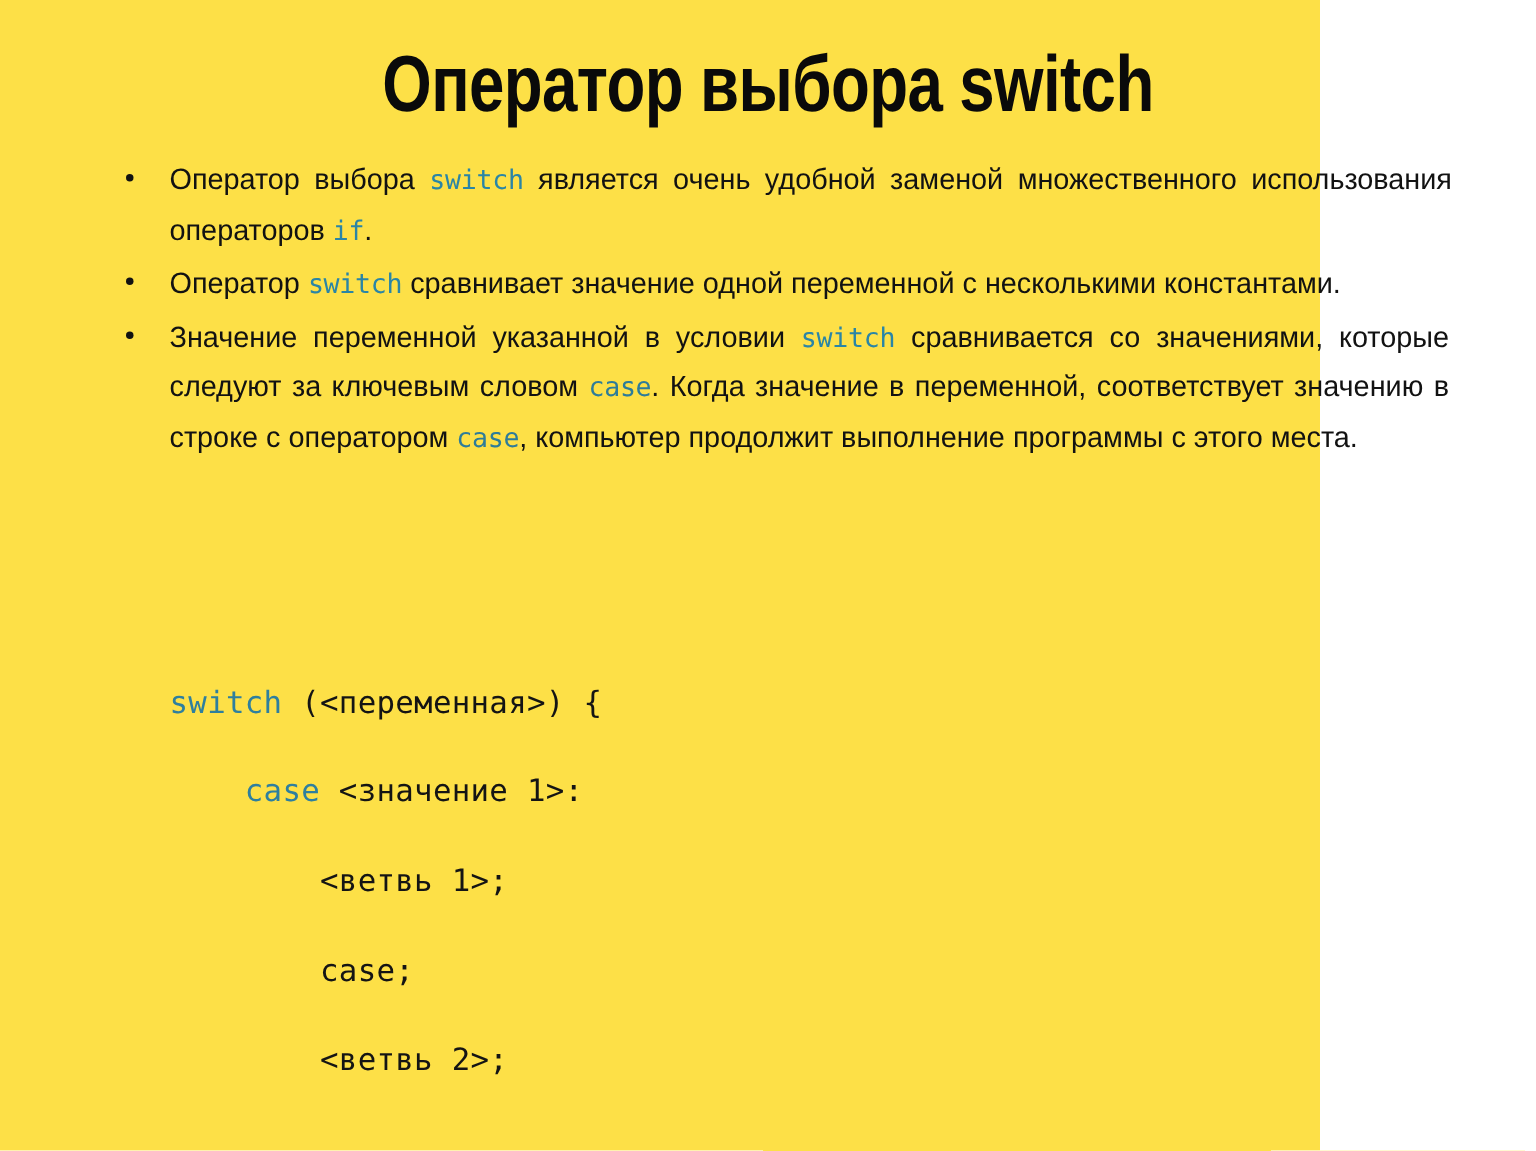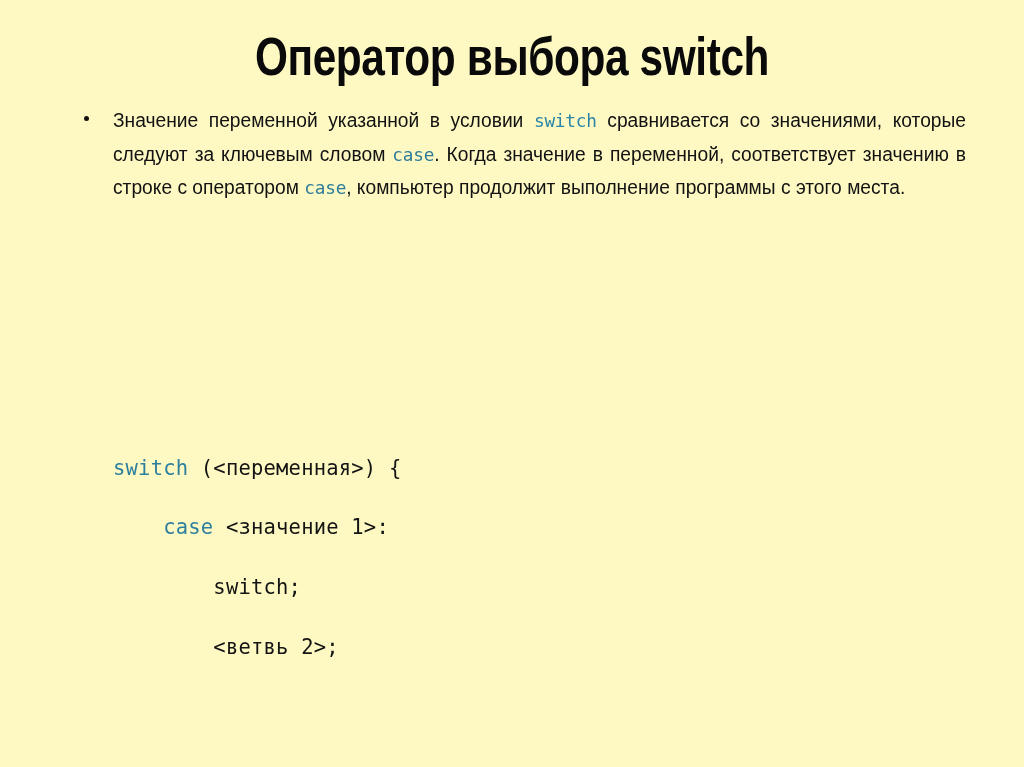--- a/index.html
+++ b/index.html
@@ -11,23 +11,23 @@
     width: 1024px;
     height: 767px;
     font-family: "Liberation Sans", sans-serif;
     color: #111111;
     overflow: hidden;
     position: relative;
   }
 
   .slide {
     position: relative;
-    width: 1024px;
+    width: 880px;
     height: 767px;
-    background: #fef9c3;
+    background: #fde047;
   }
 
   
   .title {
     position: absolute;
     top: 26px;
     left: 0;
     width: 1024px;
     text-align: center;
     font-family: "Liberation Sans", sans-serif;
@@ -116,36 +116,49 @@
 </style>
 </head>
 <body>
 
 <div class="slide">
 
   <div class="title">Оператор выбора switch</div>
 
   <div class="bullets">
 
+    <div class="bullet-row">
+      <span class="bullet-dot"></span>
+      <div class="bullet-text b1">
+        <span>Оператор выбора </span><span class="kw">switch</span><span> является очень удобной заменой множественного использования операторов </span><span class="kw">if</span><span>.</span>
+      </div>
+    </div>
 
+    <div class="bullet-row">
+      <span class="bullet-dot"></span>
+      <div class="bullet-text b2">
+        <span> Оператор </span><span class="kw">switch</span><span> сравнивает значение одной переменной с несколькими константами.</span>
+      </div>
+    </div>
 
 
     <div class="bullet-row">
       <span class="bullet-dot"></span>
       <div class="bullet-text b4">
         <span> Значение переменной указанной в условии </span><span class="kw">switch</span><span> сравнивается со значениями, которые следуют за ключевым словом </span><span class="kw-dark">case</span><span>. Когда значение в переменной, соответствует значению в строке с оператором </span><span class="kw-dark">case</span><span>, компьютер продолжит выполнение программы с этого места.</span>
       </div>
     </div>
 
   </div>
 
   <div class="code">
 <div class="code-line"><span class="k">switch</span><span> (&lt;переменная&gt;) {</span></div>
 <div class="code-line"><span>    </span><span class="k">case</span><span> &lt;значение 1&gt;:</span></div>
-<div class="code-line">        switch;</div>
+<div class="code-line">        &lt;ветвь 1&gt;;</div>
+<div class="code-line">        case;</div>
 <div class="code-line">        &lt;ветвь 2&gt;;</div>
 
 
 
 
 
   </div>
 
 </div>
 

